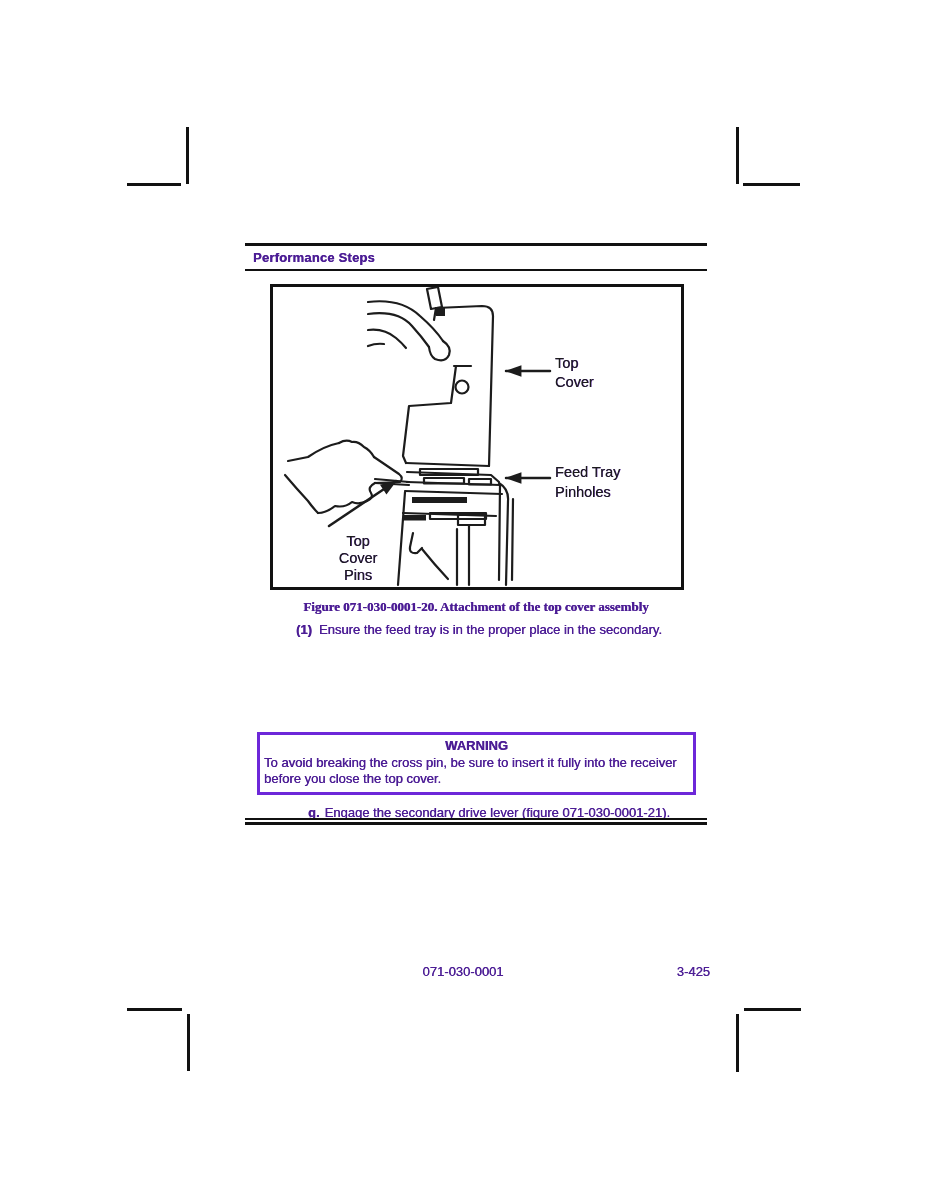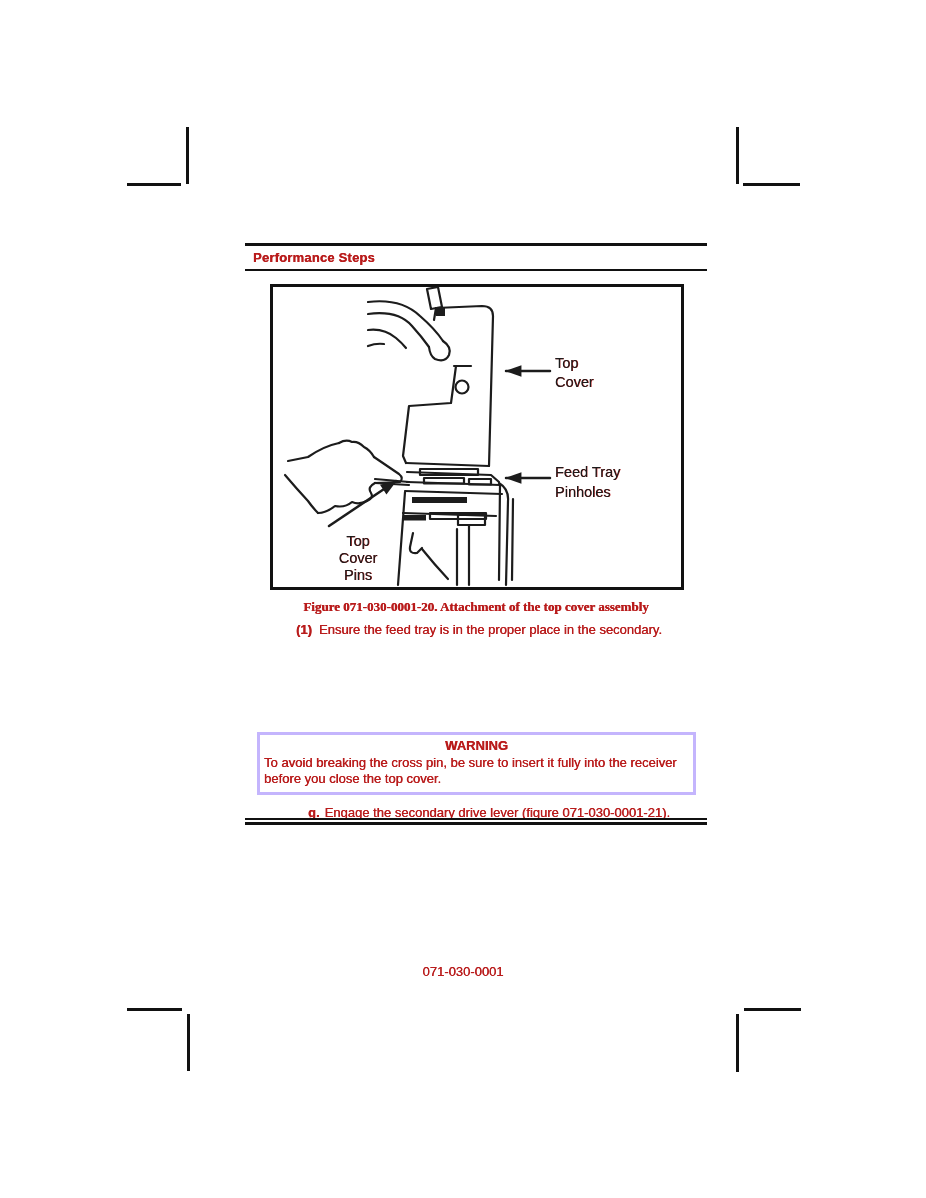--- a/index.html
+++ b/index.html
@@ -1,34 +1,34 @@
 <!DOCTYPE html>
 <html><head>
 <meta charset="utf-8">
 <style>
   html,body{margin:0;padding:0;background:#e8e8e8;}
   .page{
     position:relative;width:926px;height:1198px;background:#ffffff;
-    font-family:"Liberation Sans","DejaVu Sans",sans-serif;color:#b91c1c;
+    font-family:"Liberation Sans","DejaVu Sans",sans-serif;color:#4c1d95;
     overflow:hidden;text-shadow:0.35px 0 0 currentColor;
   }
   .abs{position:absolute;}
   .rule{background:#111;}
   
   .crop{position:absolute;background:#111;}
   
   .hdr-title{font-size:13px;font-weight:bold;letter-spacing:0.2px;}
   
   .fig-frame{position:absolute;left:270px;top:284px;width:408px;height:300px;border:3px solid #111;background:#fff;}
   .fig-caption{position:absolute;left:245px;top:599px;width:462px;text-align:center;font-size:13px;font-weight:bold;font-family:Liberation Serif, serif;}
   
   .step{position:absolute;left:252px;width:440px;margin:0;font-size:13px;line-height:15.5px;text-indent:44px;}
   .step .num{font-weight:bold;margin-right:7px;}
   
-  .warn{position:absolute;left:257px;top:732px;width:425px;border:3px solid #c4b5fd;padding:3px 4px 5px 4px;background:#fff;}
+  .warn{position:absolute;left:257px;top:732px;width:425px;border:3px solid #6d28d9;padding:3px 4px 5px 4px;background:#fff;}
   .warn-title{text-align:center;font-size:13px;font-weight:bold;margin:0 0 2px 0;}
   .warn-text{font-size:13px;line-height:16px;margin:0;}
   
   .substep{position:absolute;left:252px;width:446px;margin:0;font-size:13px;line-height:15px;text-indent:28px;}
   .substep .letter{font-weight:bold;margin-right:5px;}
   
   .foot{font-size:13px;font-weight:normal;}
   
   svg text{font-family:"Liberation Sans","DejaVu Sans",sans-serif;font-size:14.5px;fill:#1c1c1c;stroke:none;}
 </style>
@@ -160,14 +160,15 @@
   </div>
 
   <p class="substep" style="top:805px;text-align:center;">
     <span class="letter">g.</span><span>Engage the secondary drive lever (figure 071-030-0001-21).</span>
   </p>
 
   <div class="abs rule" style="left:245px;top:818px;width:462px;height:2px;"></div>
   <div class="abs rule" style="left:245px;top:822px;width:462px;height:3px;"></div>
 
   <div class="abs foot" style="left:0;top:964px;width:926px;text-align:center;">071-030-0001</div>
+  <div class="abs foot" style="left:245px;top:964px;width:465px;text-align:right;">3-425</div>
 
 </div>
 
 </body></html>

